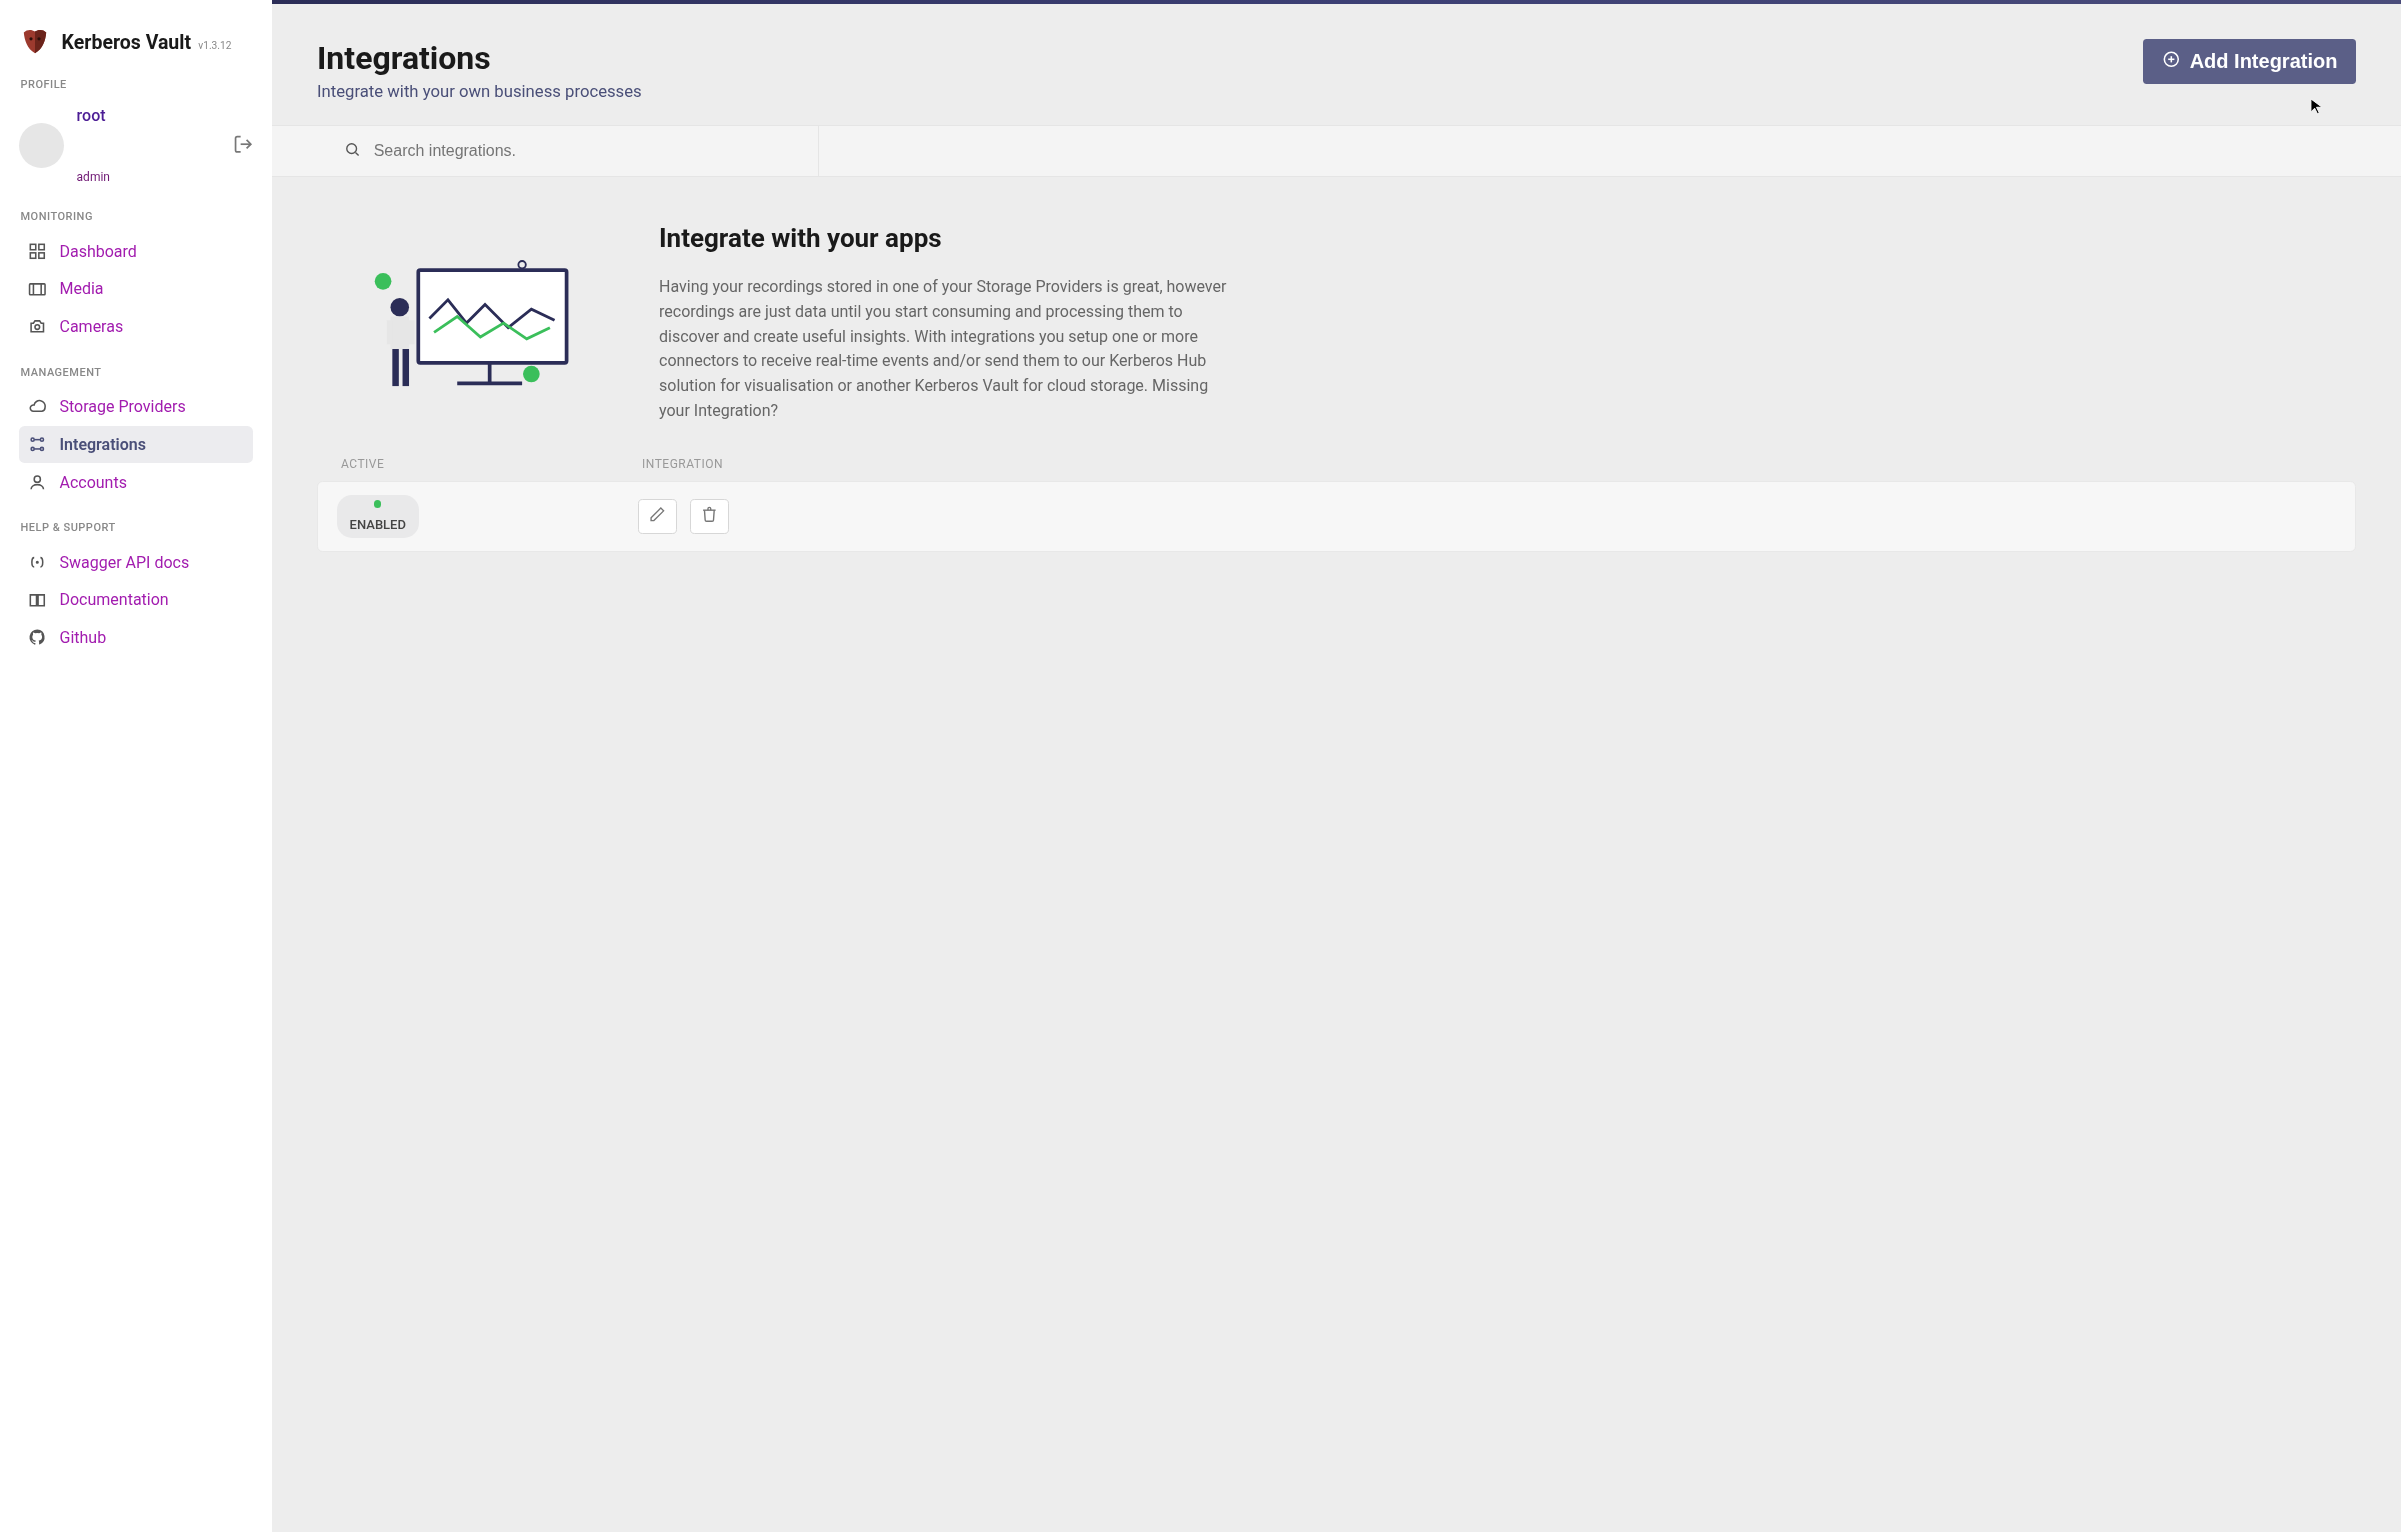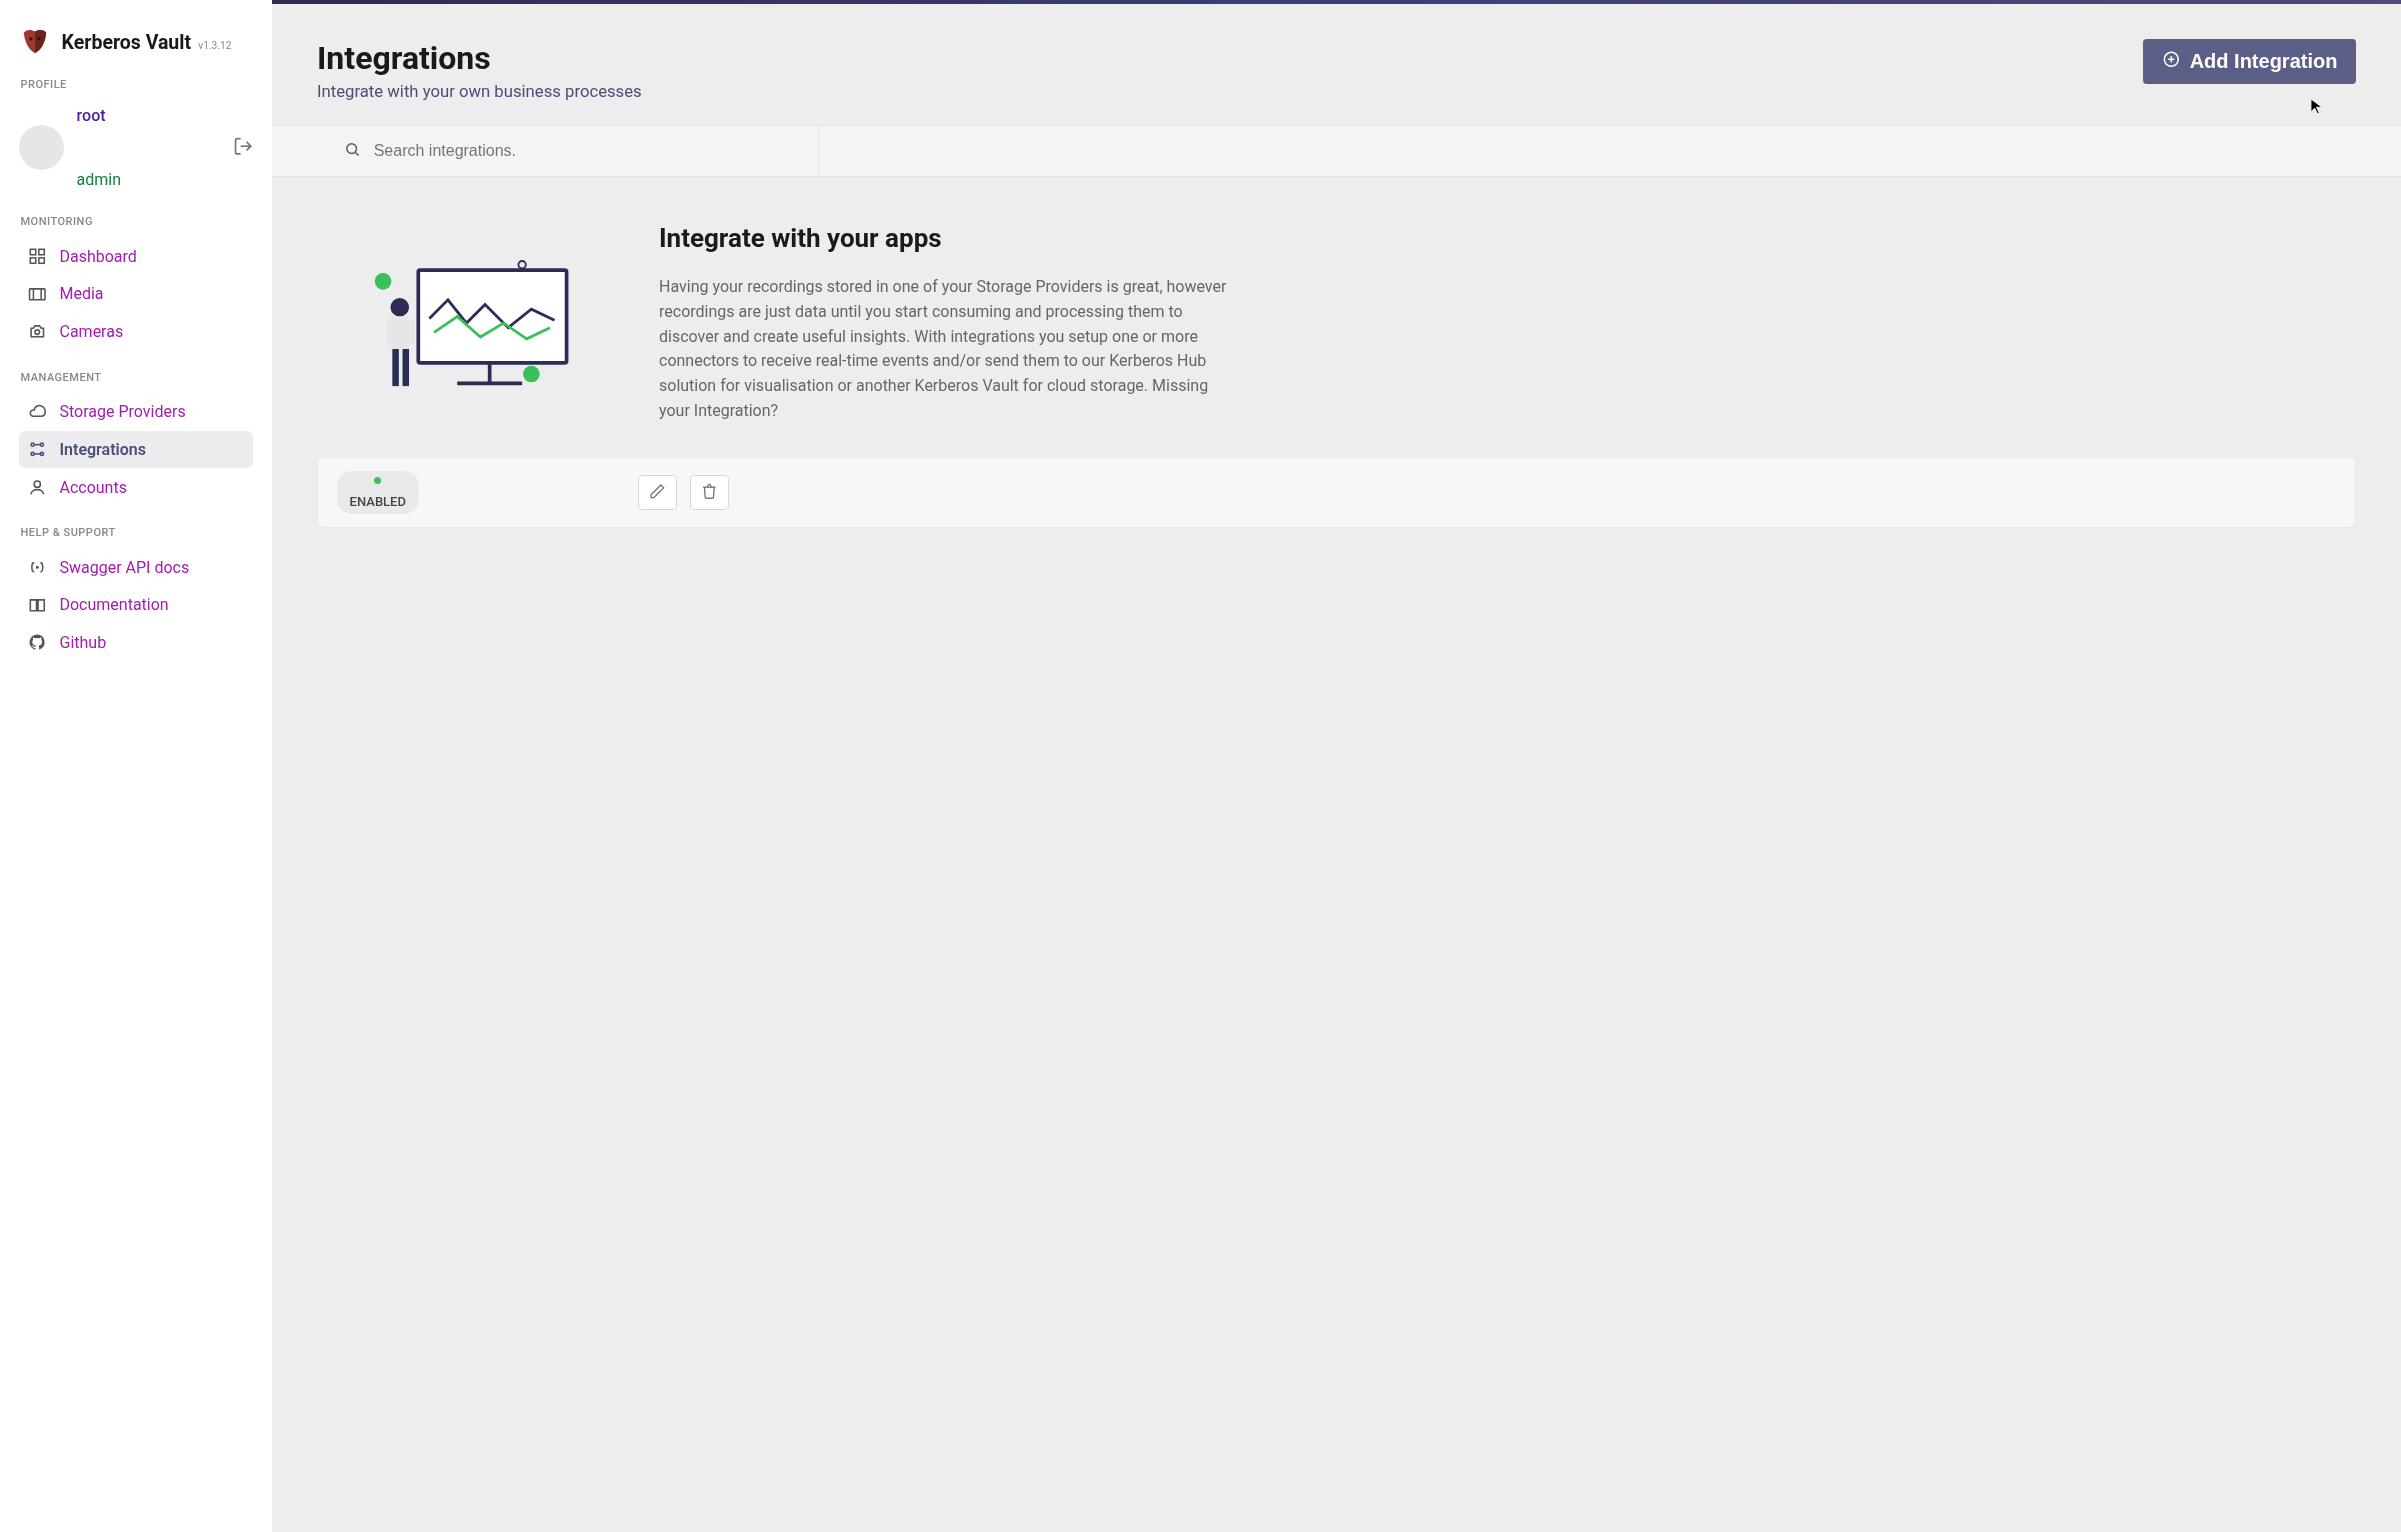--- a/index.html
+++ b/index.html
@@ -62,22 +62,22 @@
 }
 .profile-info {
   flex: 1;
 }
 .profile-name {
   font-size: 16px;
   font-weight: 500;
   color: #4c1d95;
 }
 .profile-role {
-  font-size: 16px;
-  color: #15803d;
+  font-size: 12px;
+  color: #701a75;
   margin-top: 45px;
 }
 .logout-icon {
   color: #777;
   width: 20.4px;
   height: 20.4px;
 }
 .nav-item {
   display: flex;
   align-items: center;
@@ -411,20 +411,24 @@
           <rect x="68" y="92" width="6" height="26" fill="#e6e6e6"></rect>
         </svg>
       </div>
       <div class="intro-text">
         <h2>Integrate with your apps</h2>
         <p>Having your recordings stored in one of your Storage Providers is great, however recordings are just data until you start consuming and processing them to discover and create useful insights. With integrations you setup one or more connectors to receive real-time events and/or send them to our Kerberos Hub solution for visualisation or another Kerberos Vault for cloud storage. Missing your Integration?</p>
       </div>
     </div>
 
     <div class="table-wrap">
+      <div class="thead">
+        <div class="col-active">ACTIVE</div>
+        <div class="col-integration">INTEGRATION</div>
+      </div>
       <div class="row">
         <div class="col-active">
           <span class="status-pill">
             <span class="dot dot-green"></span>
             <span>ENABLED</span>
           </span>
         </div>
         <div class="row-actions">
           <button class="icon-btn">
             <span><svg viewBox="0 0 24 24" fill="none" stroke="currentColor" stroke-width="2">

